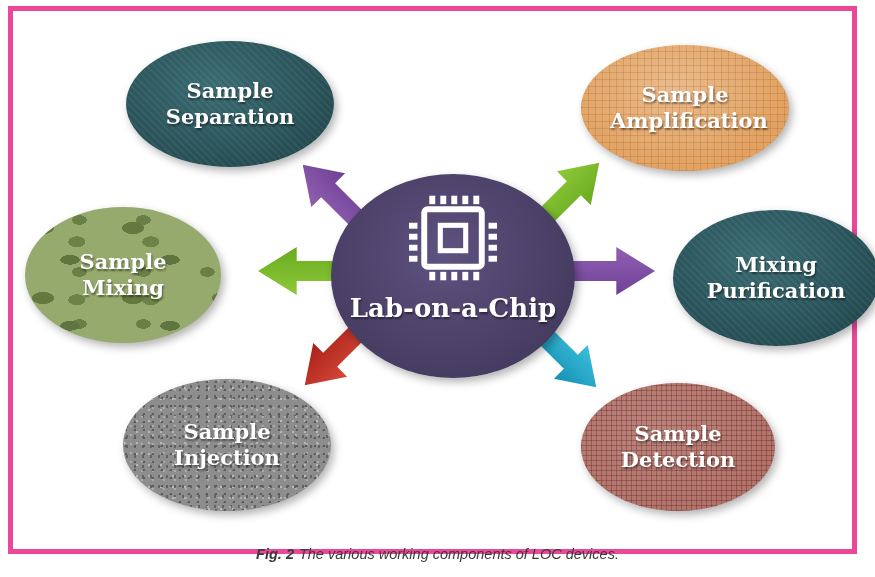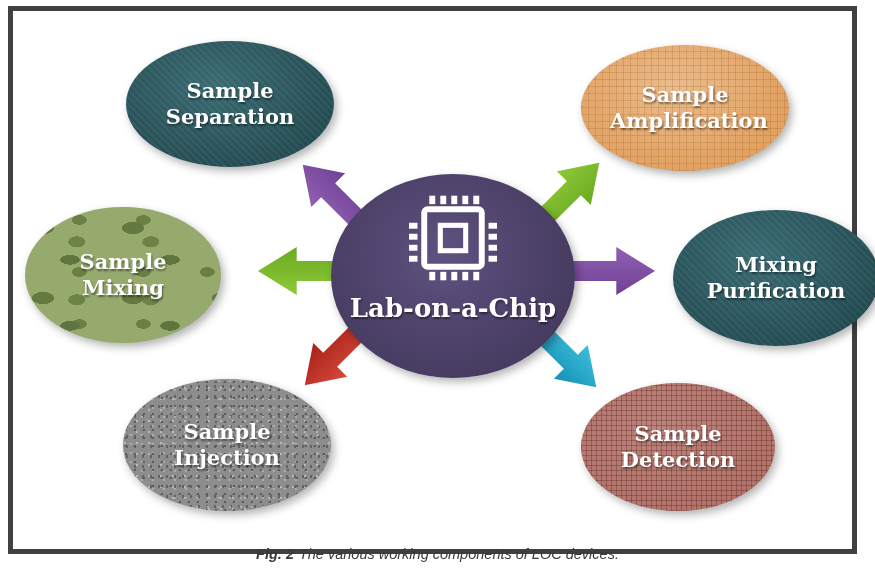--- a/index.html
+++ b/index.html
@@ -2,21 +2,21 @@
 <html><head>
 <meta charset="utf-8">
 <style>
   html,body{margin:0;padding:0;background:#ffffff;}
   body{
     width:875px;height:577px;position:relative;overflow:hidden;
     font-family:"DejaVu Serif","Liberation Serif",serif;
   }
   .frame{
     position:absolute;left:8px;top:6px;width:849px;height:548px;
-    border:5px solid #404040;background:#ffffff;box-sizing:border-box;
+    border:5px solid #ec4899;background:#ffffff;box-sizing:border-box;
   }
   
   .node{
     position:absolute;border-radius:50%;
     display:flex;align-items:center;justify-content:center;text-align:center;
     color:#ffffff;font-weight:bold;font-size:21px;line-height:1.25;
     box-shadow:3px 4px 8px rgba(0,0,0,.30);
     text-shadow:1px 2px 2px rgba(0,0,0,.45);
   }
   .node .lbl{display:block;width:150px;}

